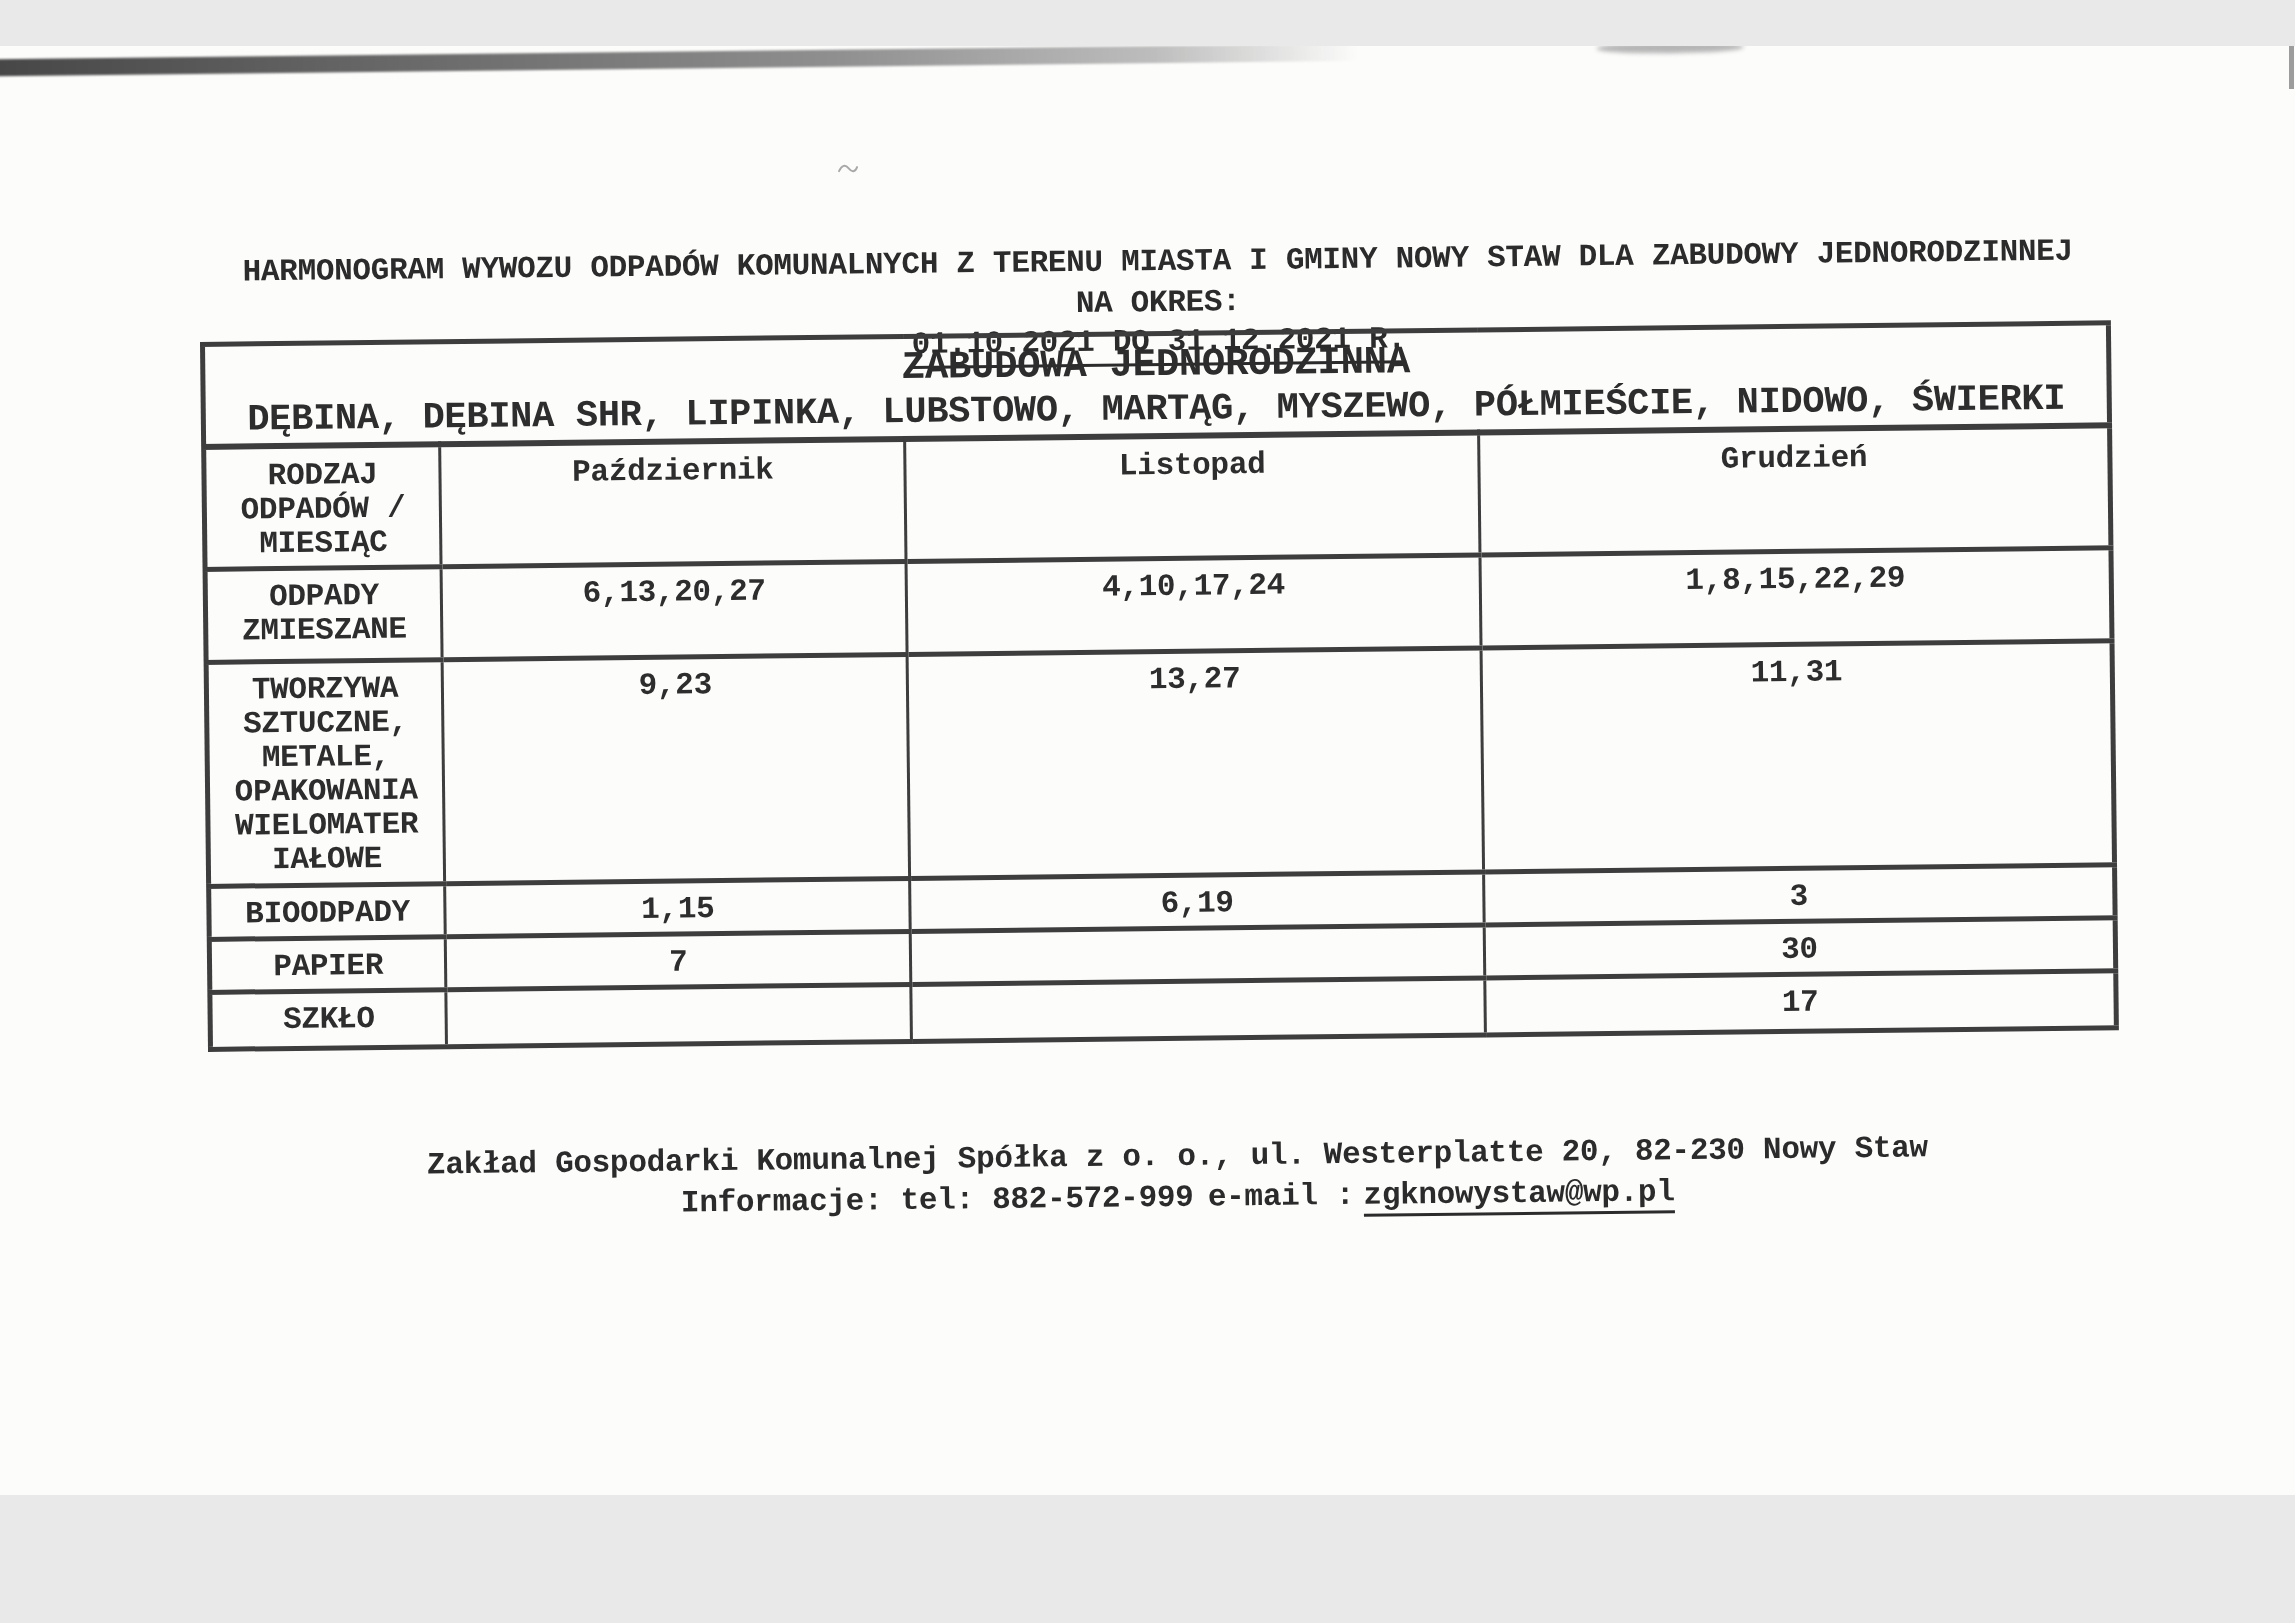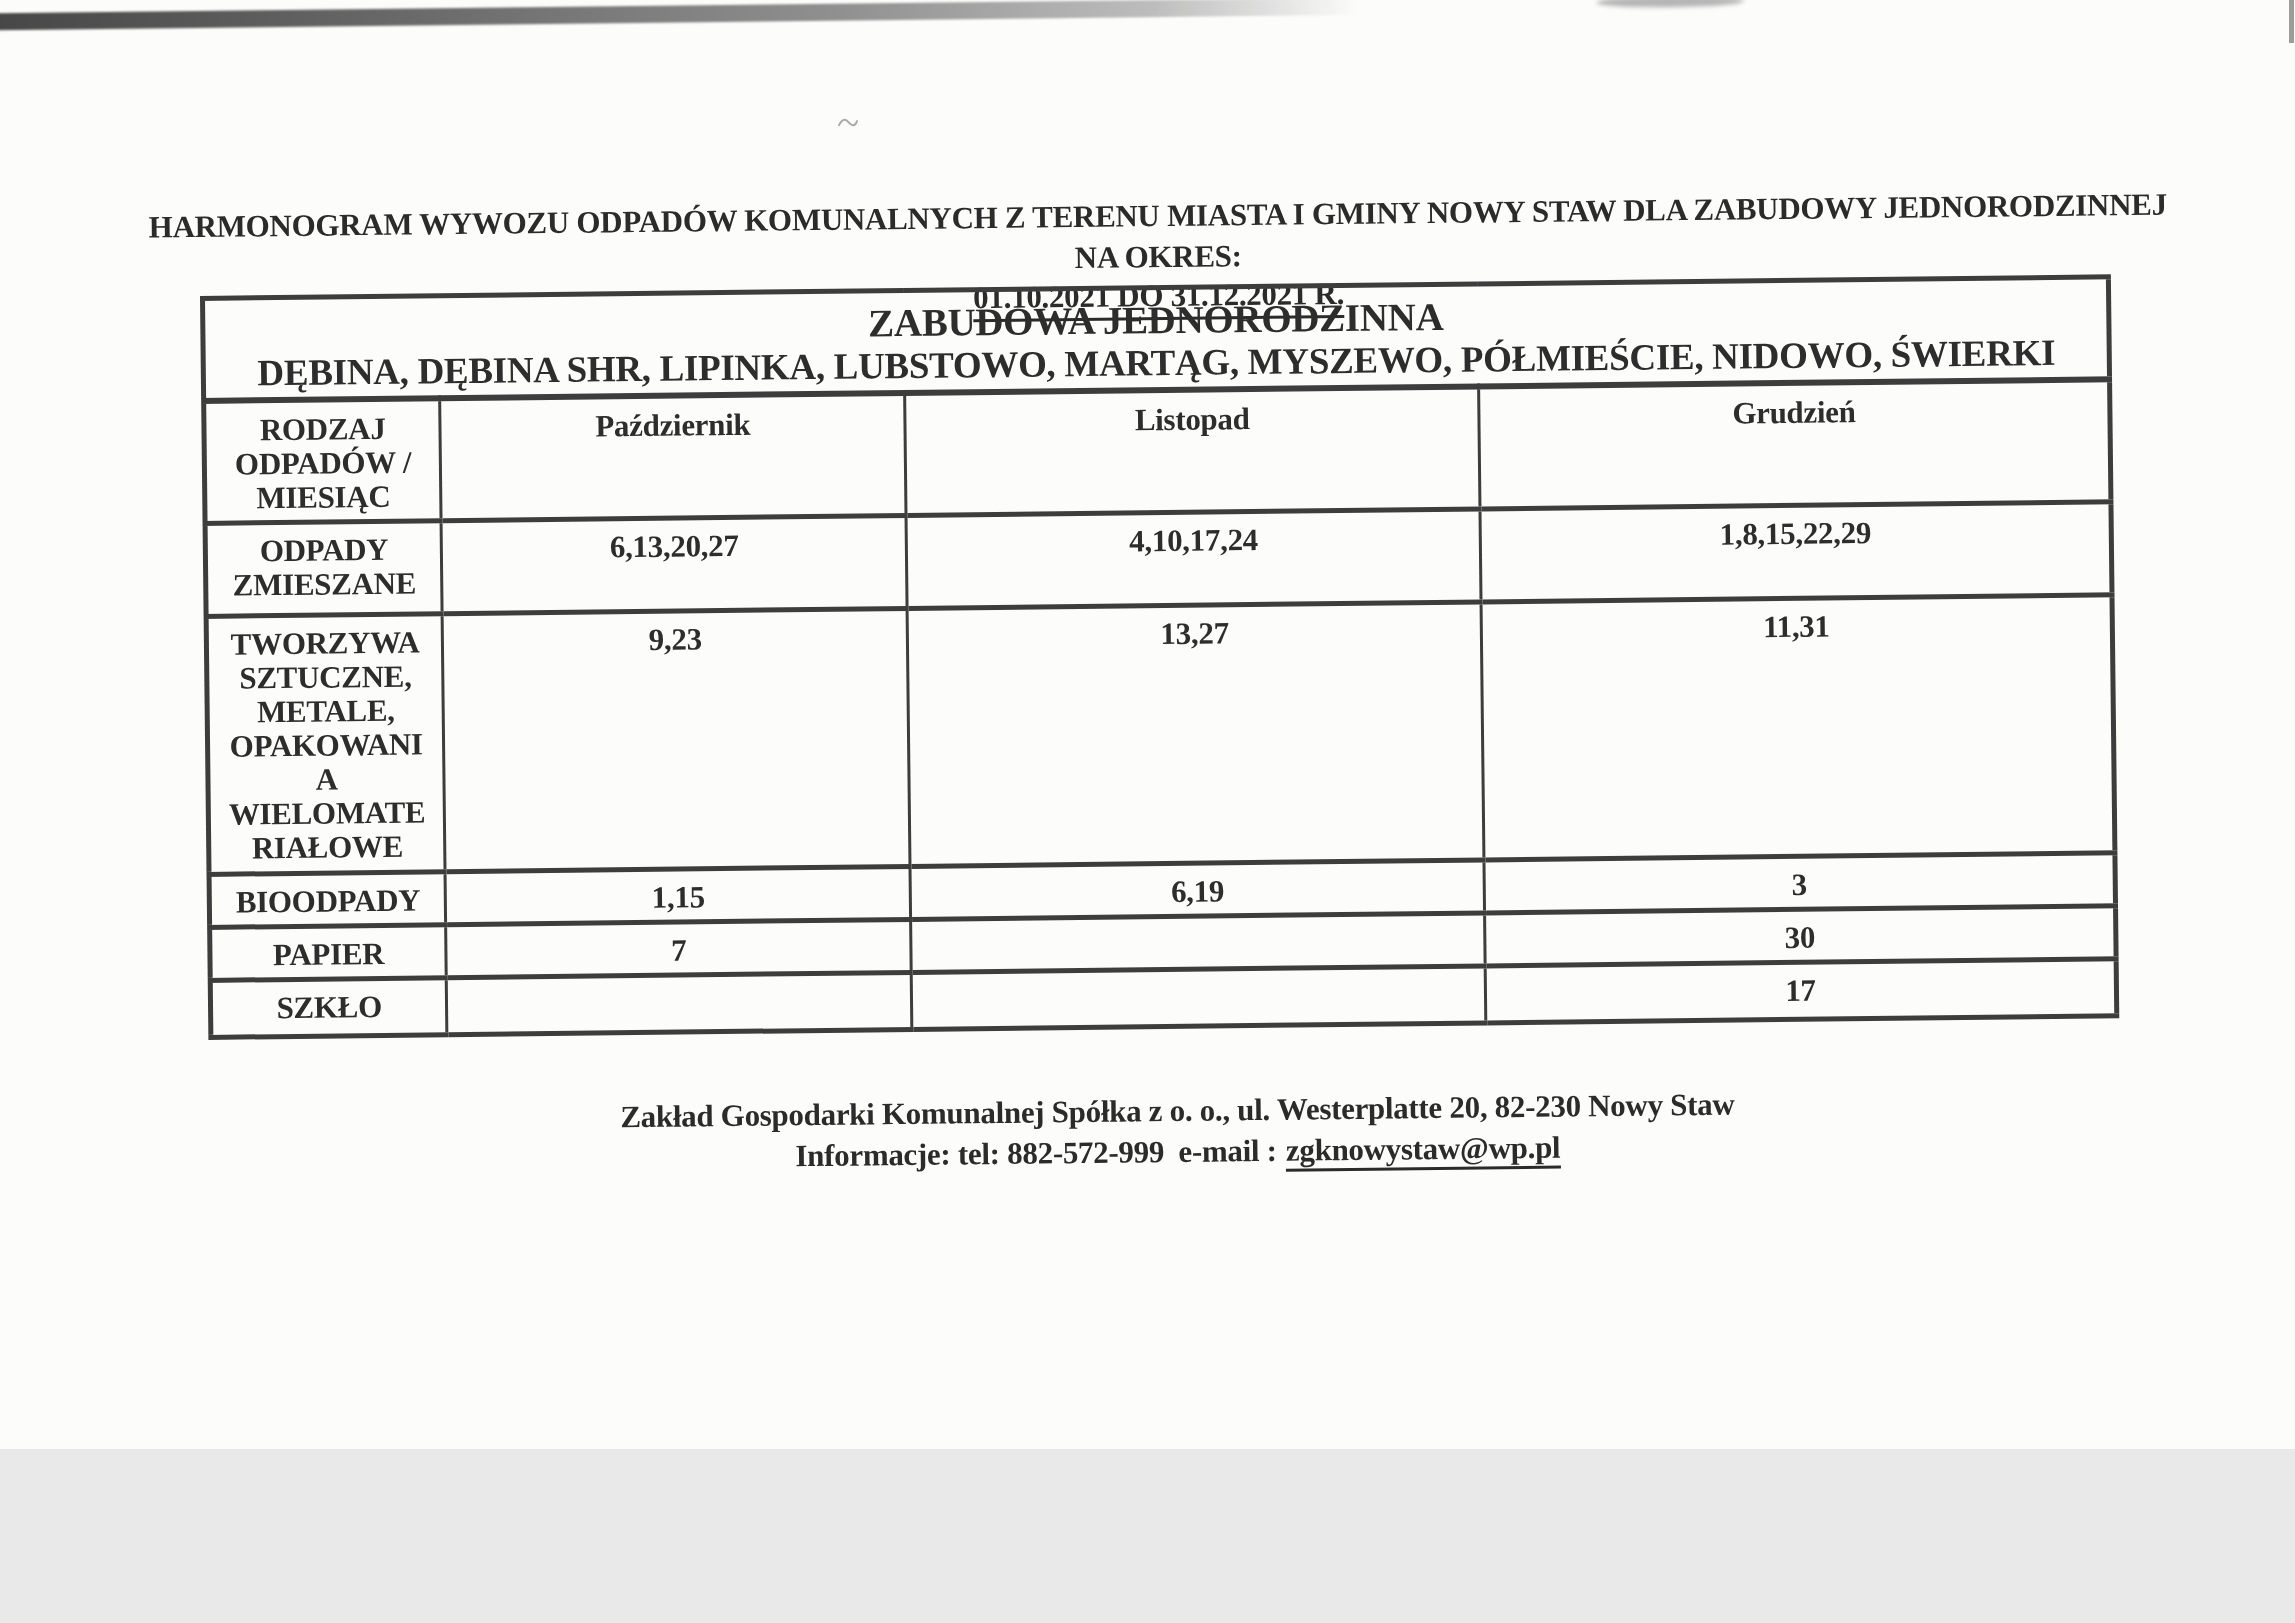--- a/index.html
+++ b/index.html
@@ -2,22 +2,23 @@
 <html lang="pl" style="font-size:10.5px"><head>
 <meta charset="utf-8">
 <style>
   html, body { margin: 0; padding: 0; background: #e9e9e9; }
   .page {
     position: relative;
     width: 2295px;
     height: 1449px;
     background: #fcfcfb;
     overflow: hidden;
-    font-family: Liberation Serif, serif;
+    font-family: Liberation Mono, monospace;
     color: #2d2d2d;
+    margin-top: 46px;
   }
   
   .content {
     position: absolute;
     inset: 0;
     transform: rotate(-0.65deg);
     transform-origin: 196px 298px;
   }
   
   .scan-strip {

